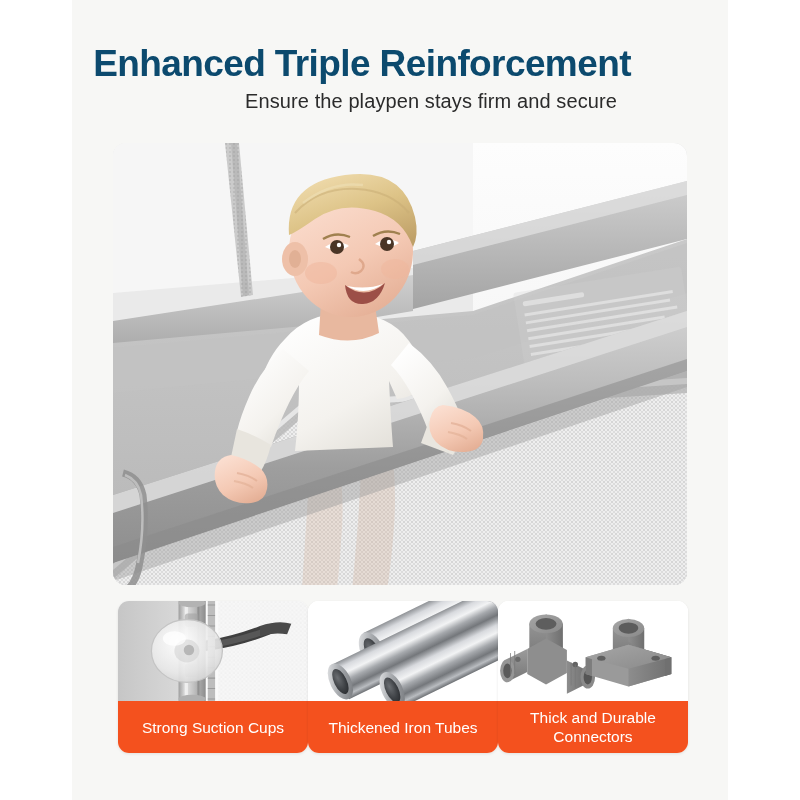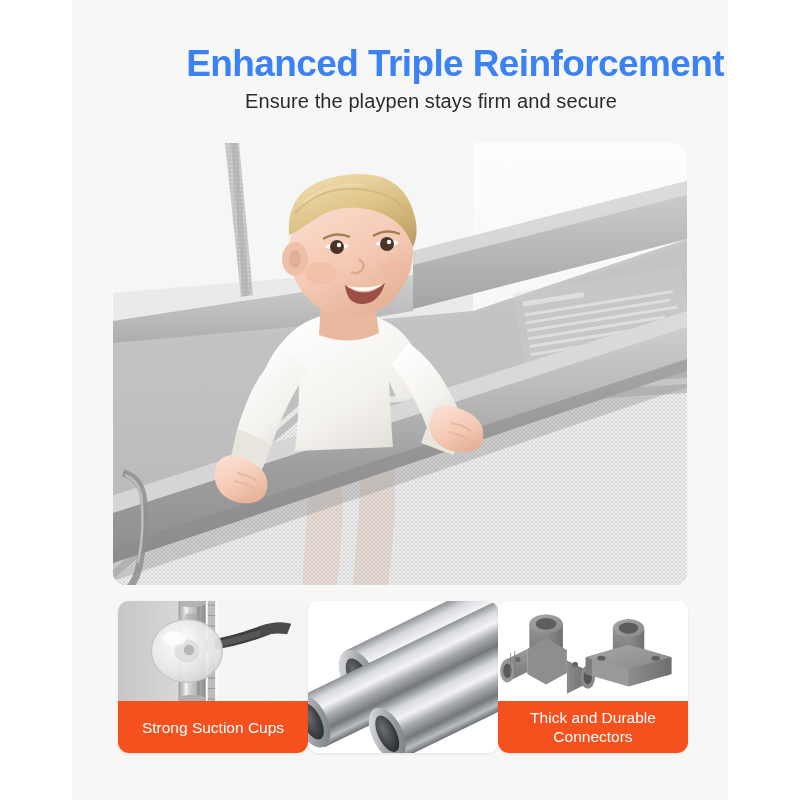--- a/index.html
+++ b/index.html
@@ -9,24 +9,24 @@
     font-family:"Liberation Sans","DejaVu Sans",sans-serif;
     -webkit-font-smoothing:antialiased;
   }
   .page{position:relative;width:800px;height:800px;background:#ffffff;}
   
   .band{position:absolute;left:72px;top:0;width:656px;height:800px;background:#f7f7f5;}
 
   
   .headline{
     position:absolute;left:0;top:42px;width:724px;
-    text-align:right;
+    text-align:center;
     font-size:37px;line-height:44px;
     font-weight:700;letter-spacing:-0.6px;
-    color:#3b82f6;
+    color:#0c4a6e;
     white-space:nowrap;
   }
   .subtitle{
     position:absolute;left:0;top:88px;width:800px;
     text-align:center;
     font-size:20px;line-height:26px;
     font-weight:400;color:#2b2b2b;letter-spacing:.1px;padding-left:31px;
   }
 
   
@@ -339,20 +339,21 @@
             <ellipse cx="28" cy="66" rx="6" ry="13" fill="url(#tubeBore)"></ellipse>
           </g>
 
           <g transform="rotate(-26 104 76)">
             <rect x="78" y="58" width="150" height="37" fill="url(#tubeBody)"></rect>
             <ellipse cx="78" cy="76" rx="10" ry="18.5" fill="url(#tubeRim)"></ellipse>
             <ellipse cx="78" cy="76" rx="6" ry="13" fill="url(#tubeBore)"></ellipse>
           </g>
         </svg>
       </div>
+      <div class="card-label">Thickened Iron Tubes</div>
     </div>
 
     <div class="card">
       <div class="card-img">
         <svg viewBox="0 0 182 100" preserveAspectRatio="xMidYMid slice">
           <defs>
             <linearGradient id="cTop" x1="0" y1="0" x2="1" y2="1">
               <stop offset="0" stop-color="#a6a6a6"></stop>
                 <stop offset="1" stop-color="#8a8a8a"></stop>
             </linearGradient>

